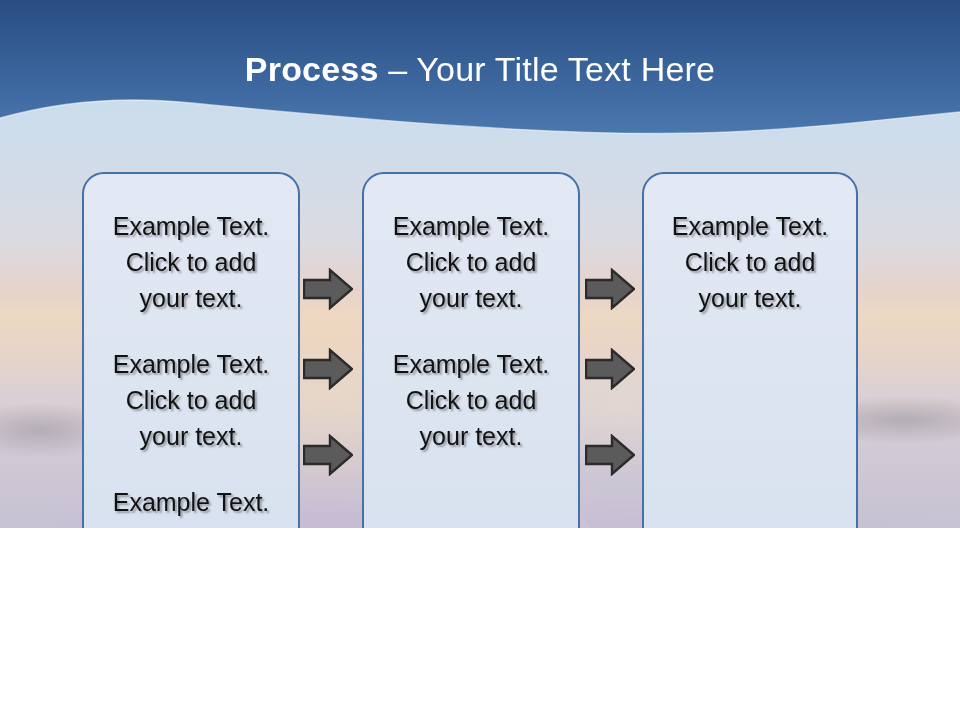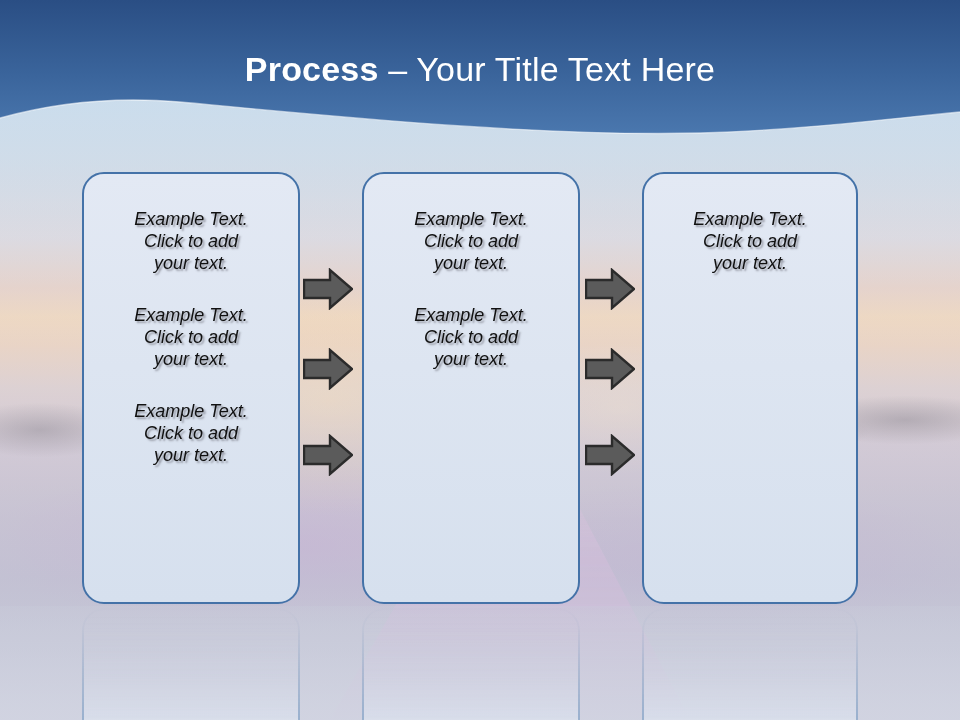--- a/index.html
+++ b/index.html
@@ -8,21 +8,21 @@
     padding: 0;
     background: #ffffff;
   }
   body {
     font-family: "Liberation Sans", sans-serif;
   }
 
   .slide {
     position: relative;
     width: 960px;
-    height: 720px;
+    height: 528px;
     overflow: hidden;
     background: #c9d6e4;
   }
 
   
   .bg-photo {
     position: absolute;
     left: 0; top: 0;
     width: 960px; height: 720px;
     background:
@@ -118,23 +118,22 @@
   #box2 { left: 362px; width: 218px; }
   #box3 { left: 642px; width: 216px; }
 
   .box-inner {
     position: absolute;
     left: 10px; right: 10px; top: 34px;
     text-align: center;
   }
 
   .blk {
-    font-style: italic;
-    font-size: 18px;
-    line-height: 22px;
+    font-size: 25px;
+    line-height: 36px;
     color: #111111;
     text-shadow: 2px 2px 2px rgba(90,90,100,0.55);
     margin: 0 0 30px 0;
     white-space: pre-line;
   }
   .blk:last-child { margin-bottom: 0; }
 
   
   .reflection {
     position: absolute;

